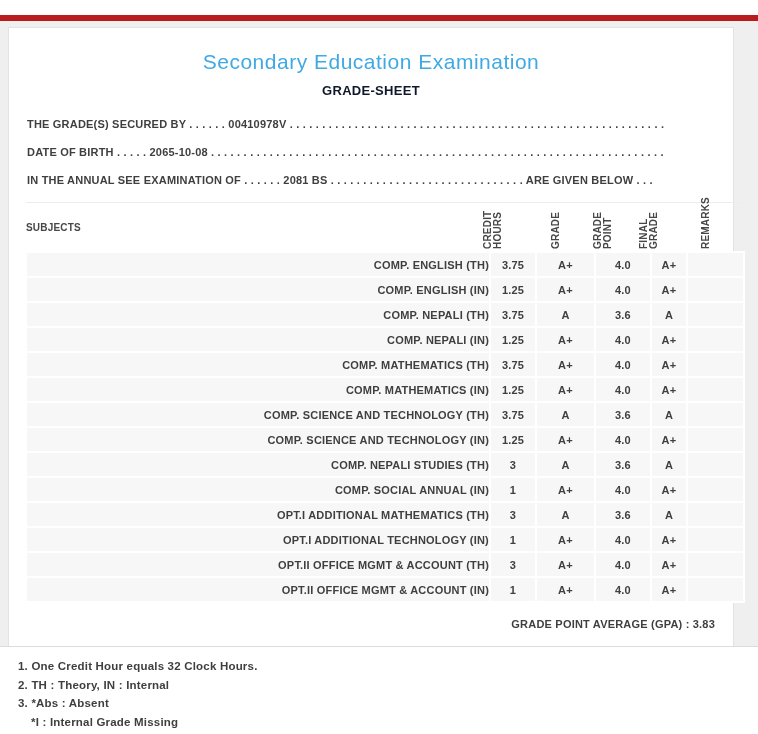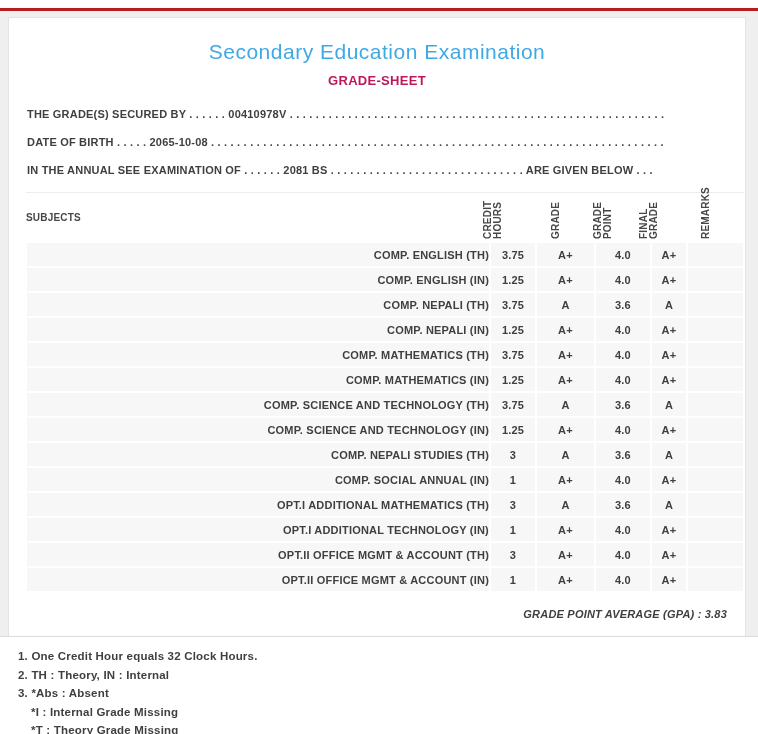--- a/index.html
+++ b/index.html
@@ -2,44 +2,44 @@
 <html><head>
 <meta charset="utf-8">
 <style>
   html, body { margin:0; padding:0; background:#ffffff; }
   body {
     width: 758px;
     font-family: "Liberation Sans", sans-serif;
     color: #3f3f3f;
   }
   .gray-wrap {
-    margin-top: 8px;
+    margin-top: 15px;
     background: #efefef;
-    border-top: 3px solid #b91c1c;
-    padding: 6px 12px 0 8px;
+    border-top: 6px solid #b91c1c;
+    padding: 6px 24px 0 8px;
   }
   .panel {
     background: #ffffff;
     border: 1px solid #e3e3e3;
     border-bottom: none;
     padding: 22px 8px 16px 8px;
   }
   .title {
     text-align: center;
     font-size: 21px;
     font-weight: 400;
     color: #3fa9e4;
     letter-spacing: .5px;
     margin: 0 0 9px 0;
   }
   .subtitle {
     text-align: center;
     font-size: 13px;
     font-weight: 700;
-    color: #be185d;
+    color: #0f172a;
     letter-spacing: .3px;
     margin: 0 0 20px 0;
   }
   .meta-line {
     margin: 0 0 16px 10px;
     font-size: 11px;
     font-weight: 700;
     color: #3f3f3f;
     letter-spacing: .2px;
     white-space: nowrap;
@@ -93,21 +93,20 @@
   td.subj { text-align: right; padding-left: 10px; }
   td.num  { text-align: center; }
   .gpa-line {
     margin-top: 15px;
     text-align: right;
     padding-right: 10px;
     font-size: 11px;
     font-weight: 700;
     color: #3f3f3f;
     letter-spacing: .2px;
-    font-style: italic;
   }
   .footnotes {
     background: #ffffff;
     border-top: 1px solid #dcdcdc;
     padding: 10px 18px 14px 18px;
   }
   .fn {
     font-size: 11.5px;
     font-weight: 700;
     color: #3f3f3f;

